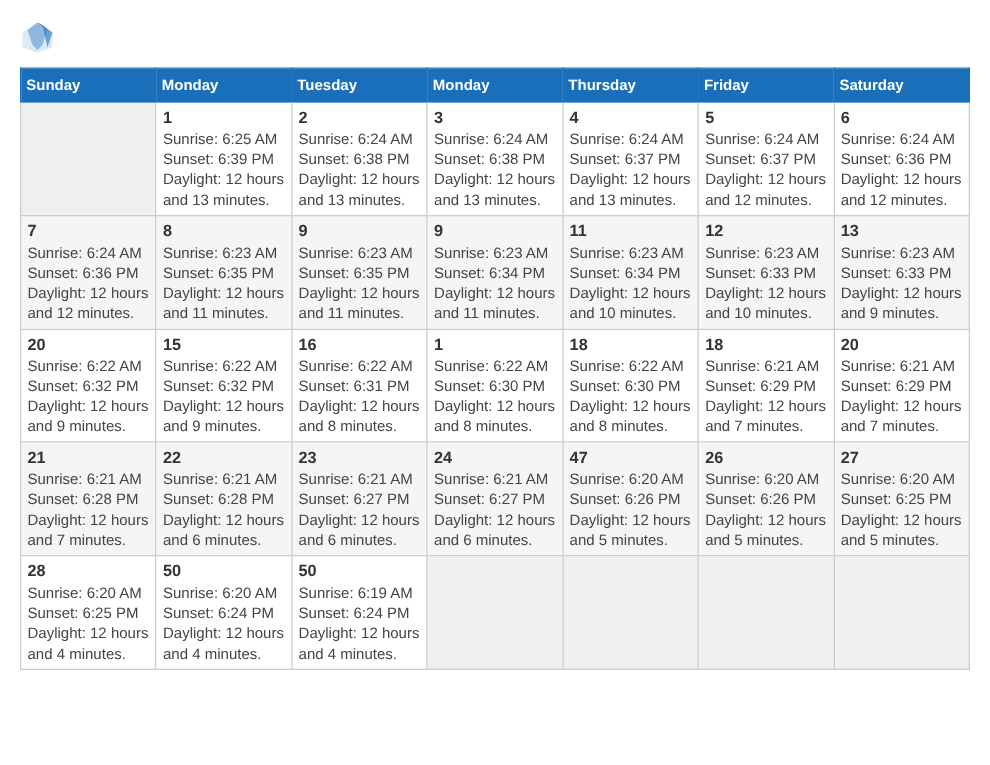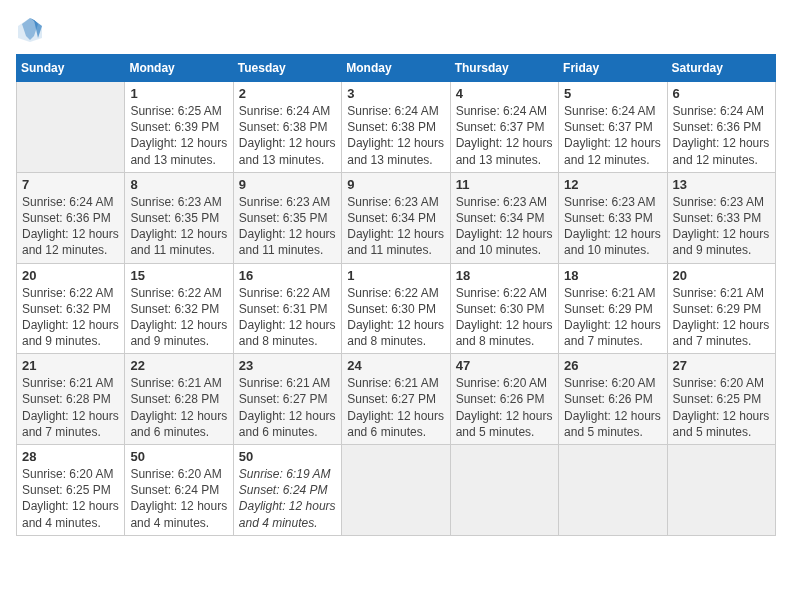--- a/index.html
+++ b/index.html
@@ -333,21 +333,21 @@
         </td>
         <td>
           <span class="day-number">50</span>
           <div class="day-info" style="white-space: pre-line;">Sunrise: 6:20 AM
 Sunset: 6:24 PM
 Daylight: 12 hours
 and 4 minutes.</div>
         </td>
         <td>
           <span class="day-number">50</span>
-          <div class="day-info" style="white-space: pre-line; font-style: italic;">Sunrise: 6:19 AM
+          <div class="day-info" style="white-space: pre-line;">Sunrise: 6:19 AM
 Sunset: 6:24 PM
 Daylight: 12 hours
 and 4 minutes.</div>
         </td>
         <td class="empty-cell"></td>
         <td class="empty-cell"></td>
         <td class="empty-cell"></td>
         <td class="empty-cell"></td>
       </tr>
     </tbody>

